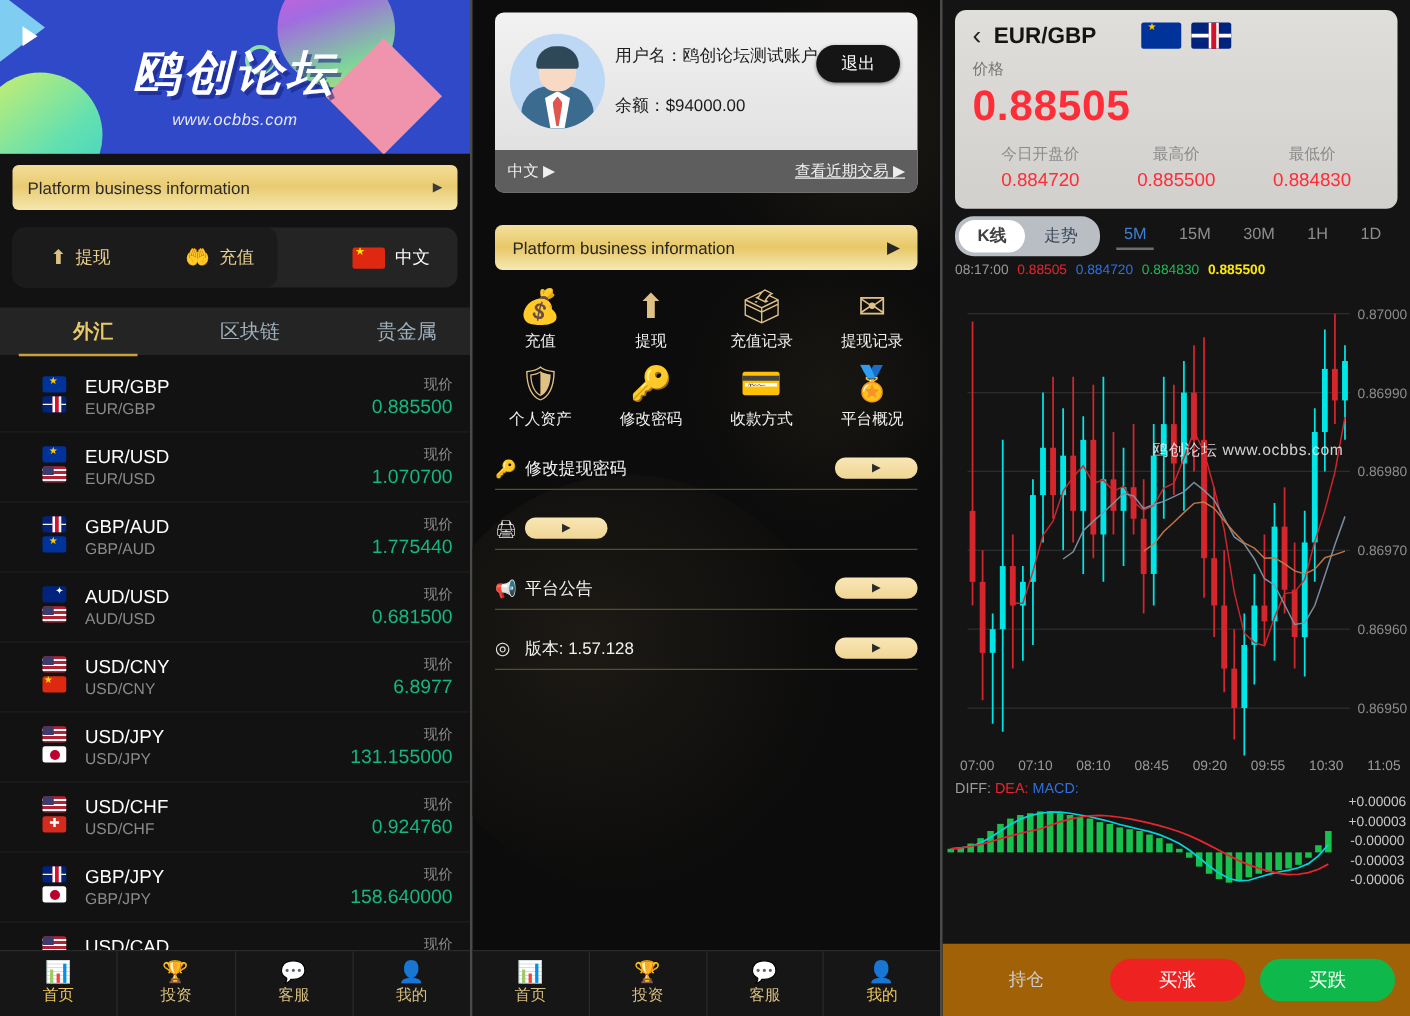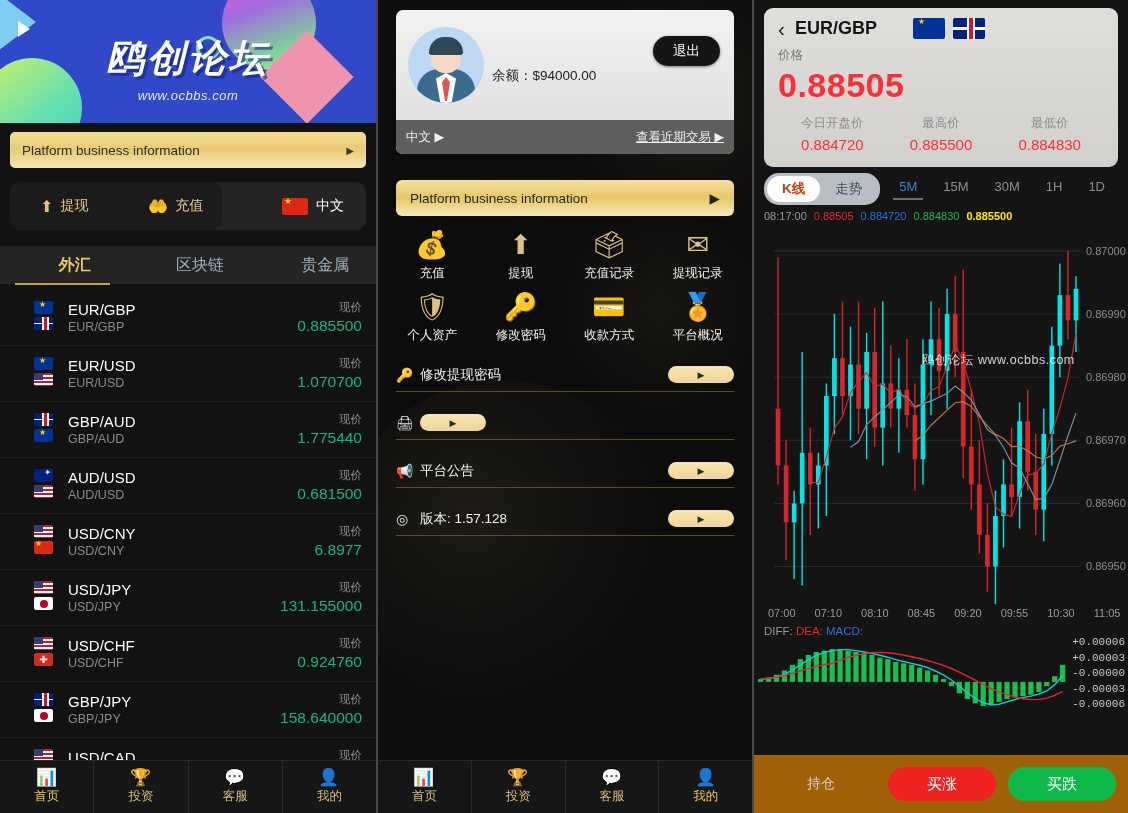--- a/index.html
+++ b/index.html
@@ -247,21 +247,21 @@
   .qstat .k { color: #8c8c8c; font-size: 12.5px; }
   .qstat .v { color: #ff2d37; font-size: 15px; margin-top: 4px; }
 
   .ctrl-row { display: flex; align-items: center; padding: 6px 10px 0 10px; }
   .seg {
     display: flex; background: #b9bec4; border-radius: 15px; padding: 3px; flex: none;
   }
   .seg .s {
     padding: 4px 15px; border-radius: 13px; font-size: 13.5px; color: #3d4a58;
   }
-  .seg .s.on { background: #fff; color: #c2410c; font-weight: bold; }
+  .seg .s.on { background: #fff; color: #404040; font-weight: bold; }
   .tfs { display: flex; flex: 1; justify-content: space-around; margin-left: 6px; }
   .tf { font-size: 13px; color: #8d8d8d; position: relative; padding-bottom: 6px; }
   .tf.on { color: #3f7fd0; }
   .tf.on::after { content:""; position:absolute; left:-6px; right:-6px; bottom:0; height:2px; background:#6d6d6d; }
 
   .ohlc { display: flex; gap: 7px; padding: 5px 6px 0 10px; font-size: 11px; }
   .ohlc .t { color: #9a9a9a; }
   .ohlc .c1 { color: #e8252e; }
   .ohlc .c2 { color: #2f6fe0; }
   .ohlc .c3 { color: #1db954; }
@@ -273,21 +273,21 @@
     position: absolute; left: 168px; top: 128px; color: rgba(255,255,255,.80);
     font-size: 12.5px; letter-spacing: .5px; pointer-events: none; white-space: nowrap;
   }
   .xaxis { display: flex; padding: 0 8px 0 14px; margin-top: 1px; }
   .xaxis span { font-size: 11px; color: #9a9a9a; }
   .macd-head { padding: 6px 0 2px 10px; font-size: 11.5px; }
   .macd-head .m1 { color: #9a9a9a; }
   .macd-head .m2 { color: #e8252e; }
   .macd-head .m3 { color: #2f6fe0; }
   .macd-wrap { position: relative; height: 78px; }
-  .macd-labels { position: absolute; right: 3px; top: -4px; text-align: center; font-family: Liberation Mono, monospace; }
+  .macd-labels { position: absolute; right: 3px; top: -4px; text-align: center; }
   .macd-labels div { font-size: 11px; color: #c9c9c9; line-height: 15.5px; }
 
   .trade-bar {
     position: absolute; left: 0; bottom: 0; width: 100%; height: 58px;
     display: flex; align-items: center; padding: 0 12px; gap: 12px; background: #a16207;
   }
   .hold { color: #cfcfcf; font-size: 14px; width: 110px; text-align: center; }
   .tbtn {
     flex: 1; height: 34px; border-radius: 17px; display: flex; align-items: center;
     justify-content: center; color: #fff; font-size: 15px;
@@ -504,20 +504,21 @@
     <div class="profile-card">
       <div class="profile-top">
         <div class="avatar">
           <div class="body"></div>
             <div class="head"></div>
             <div class="hair"></div>
           <div class="shirt"></div>
             <div class="tie"></div>
         </div>
         <div class="pinfo">
+          <div class="pline">用户名：鸥创论坛测试账户</div>
           <div class="pline bal">余额：$94000.00</div>
         </div>
         <div class="logout-btn">退出</div>
       </div>
       <div class="profile-bottom">
         <div class="l">中文 ▶</div>
         <div class="r">查看近期交易 ▶</div>
       </div>
     </div>
 

